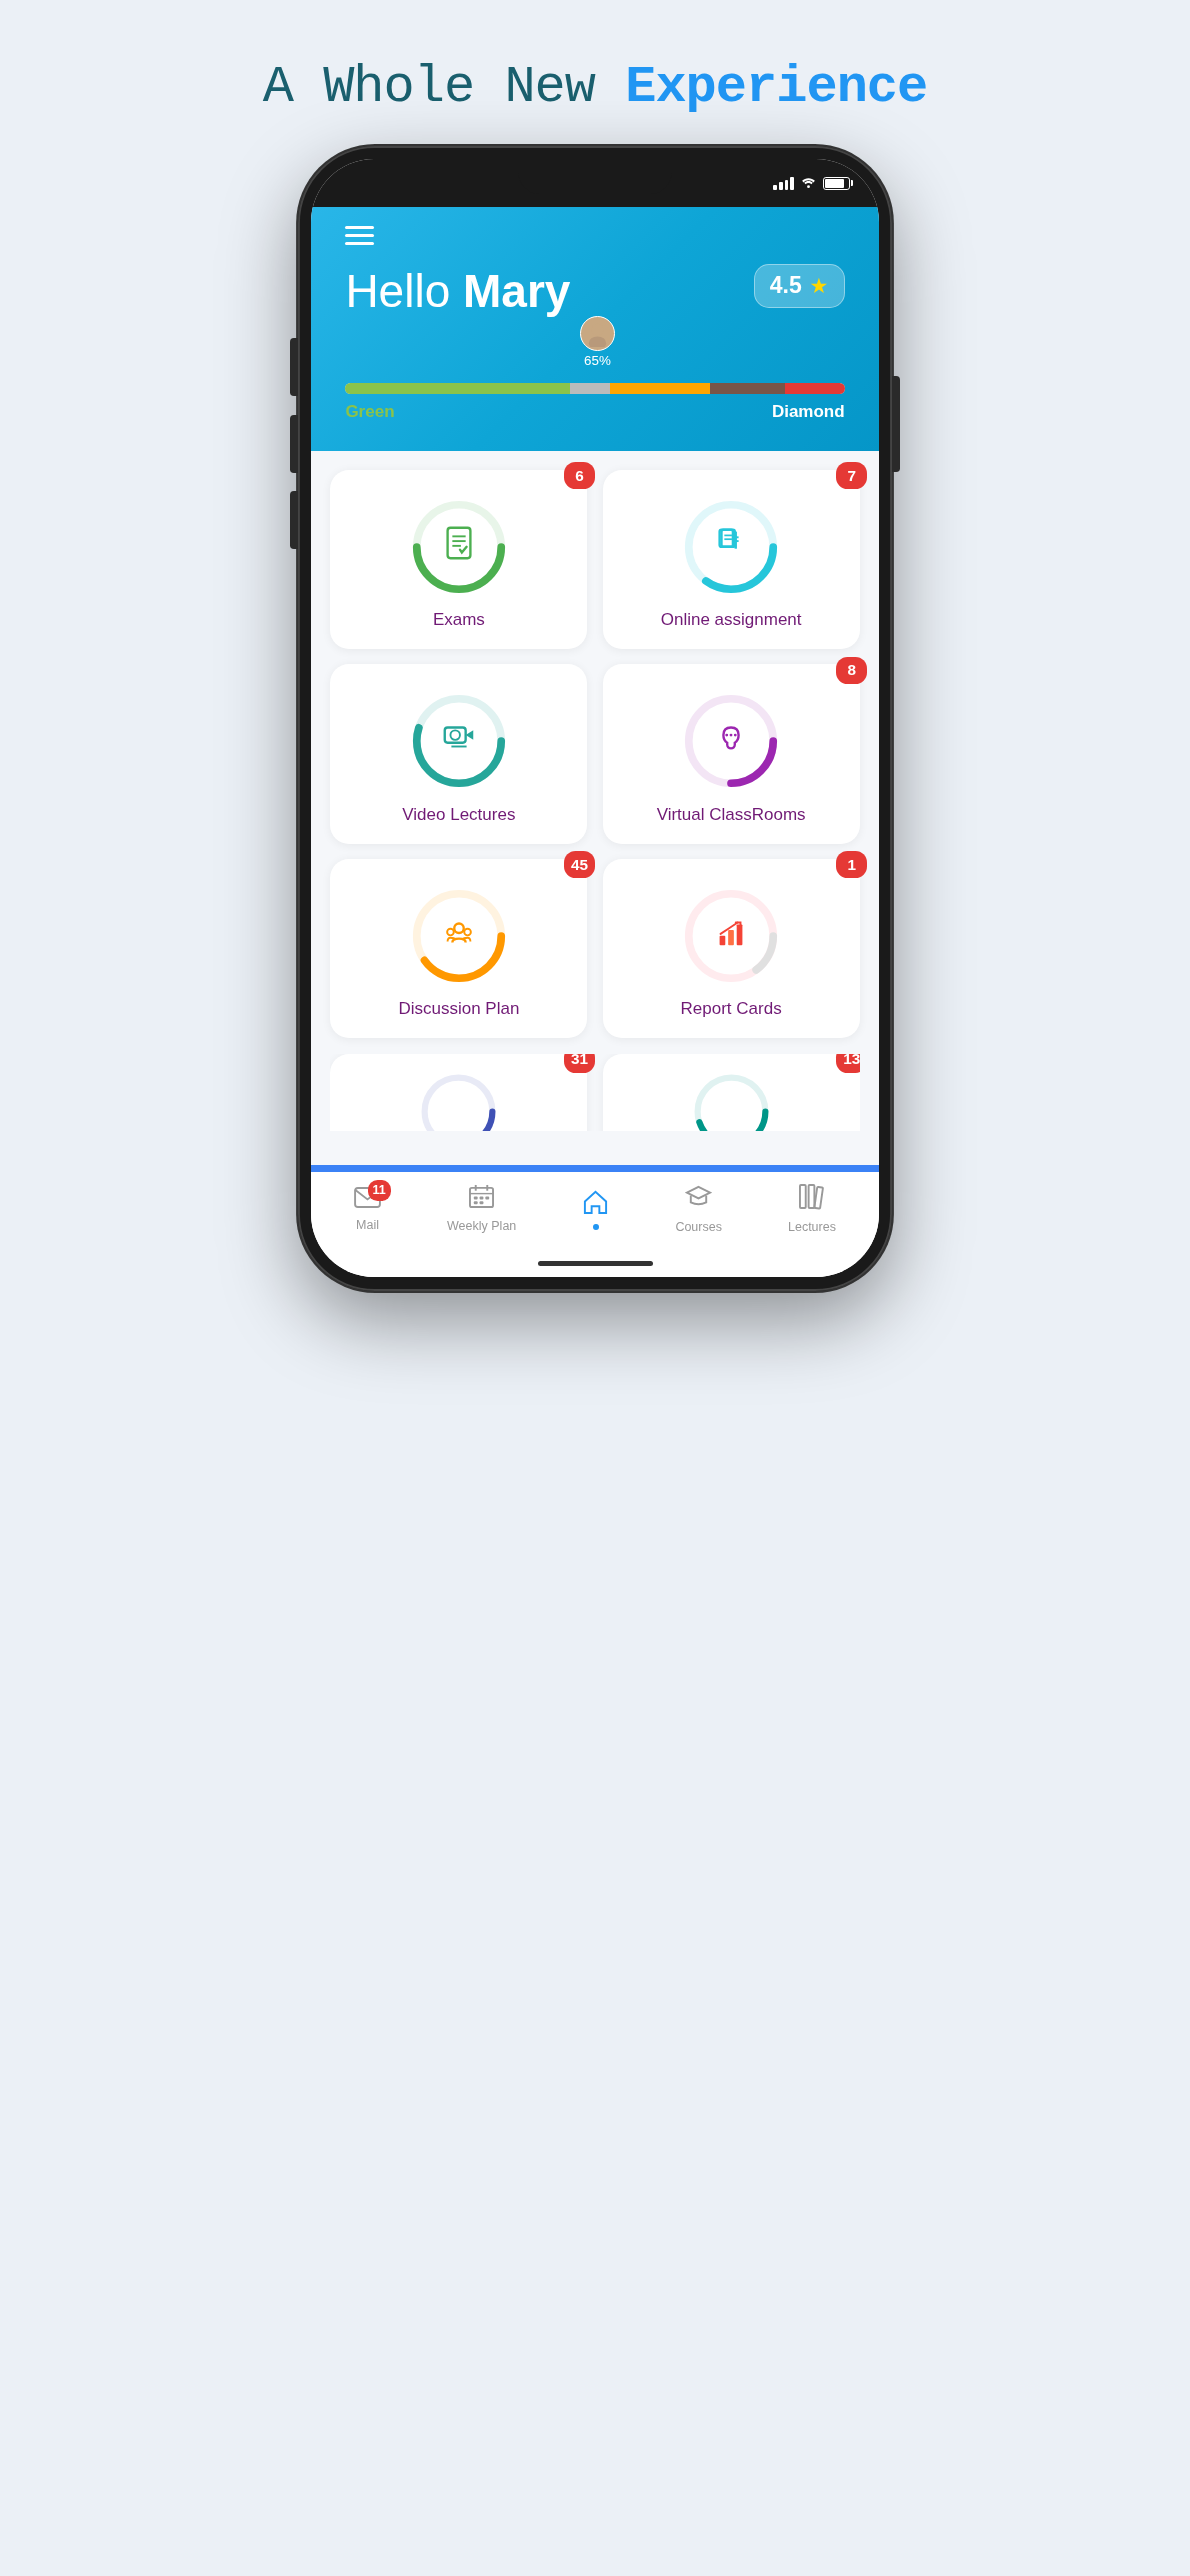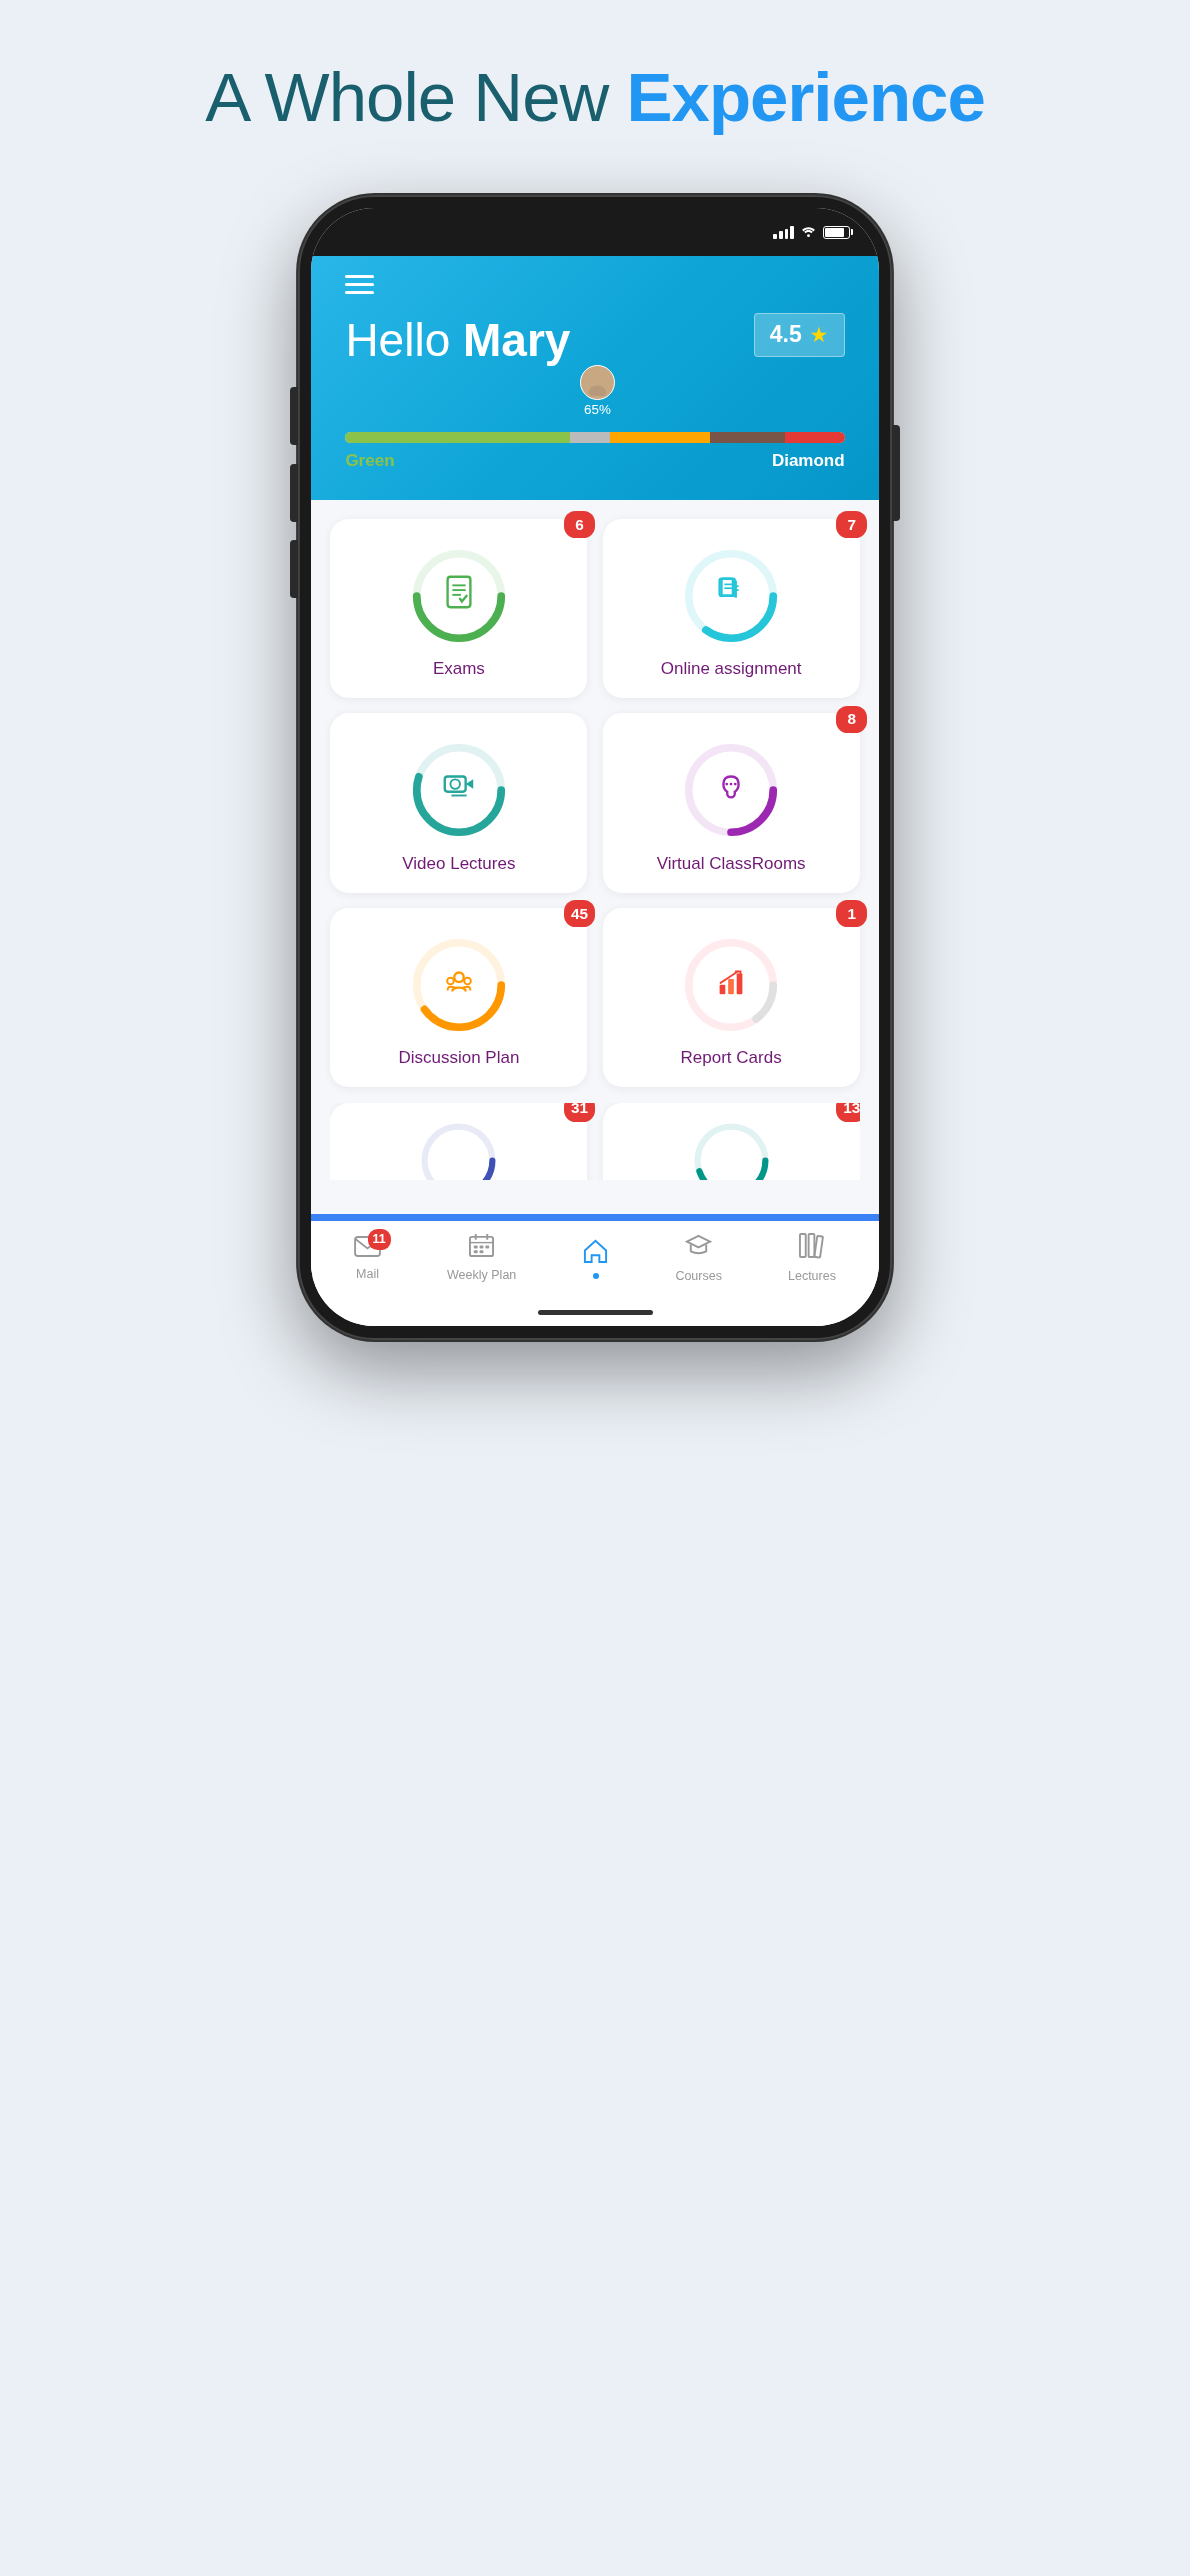--- a/index.html
+++ b/index.html
@@ -28,26 +28,27 @@
       z-index: 1;
       width: 100%;
       display: flex;
       flex-direction: column;
       align-items: center;
       padding: 58px 0 77px;
     }
 
     
     .headline {
-      font-size: 69px;
+      font-size: 52px;
       font-weight: 400;
       color: #1a5f6e;
-      margin-bottom: 58px;
+      margin-bottom: 29px;
       text-align: center;
       letter-spacing: -1px;
+      font-family: Liberation Mono, monospace;
     }
     .headline .accent {
       color: #2196F3;
       font-weight: 800;
     }
 
     
     .phone-outer {
       width: 594px;
       background: #1a1a1a;
@@ -204,21 +205,21 @@
       font-size: 46px;
       color: #fff;
       font-weight: 300;
     }
     .greeting .name {
       font-weight: 800;
     }
 
     .rating-badge {
       background: rgba(255,255,255,0.25);
-      border-radius: 4px;
+      border-radius: 15px;
       padding: 7.7px 15.3px;
       display: flex;
       align-items: center;
       gap: 7.7px;
       border: 1px solid rgba(255,255,255,0.4);
     }
     .rating-value {
       color: #fff;
       font-size: 23px;
       font-weight: 700;

